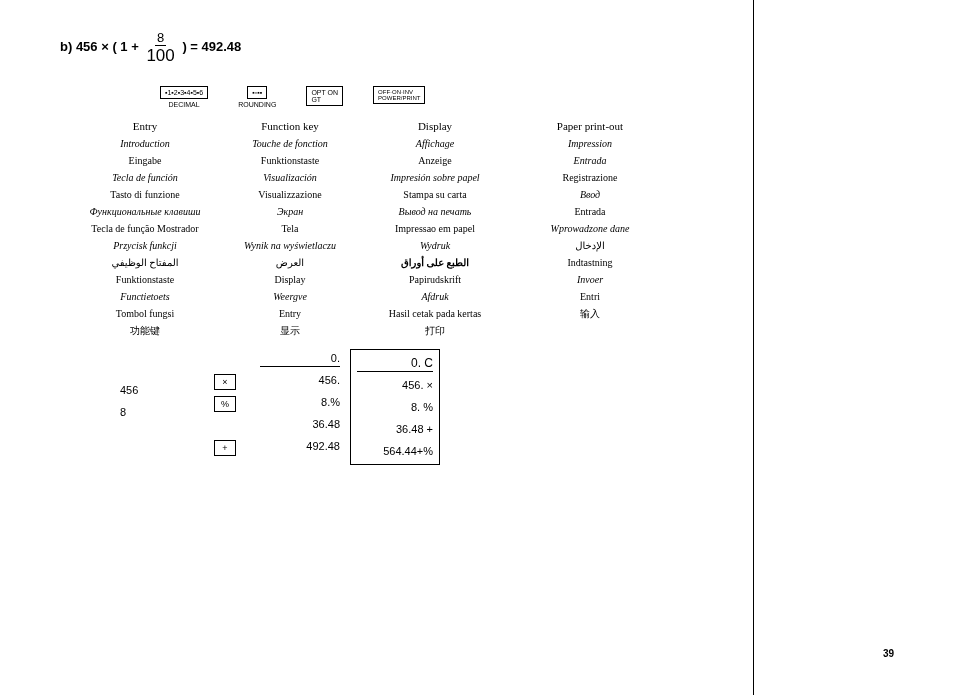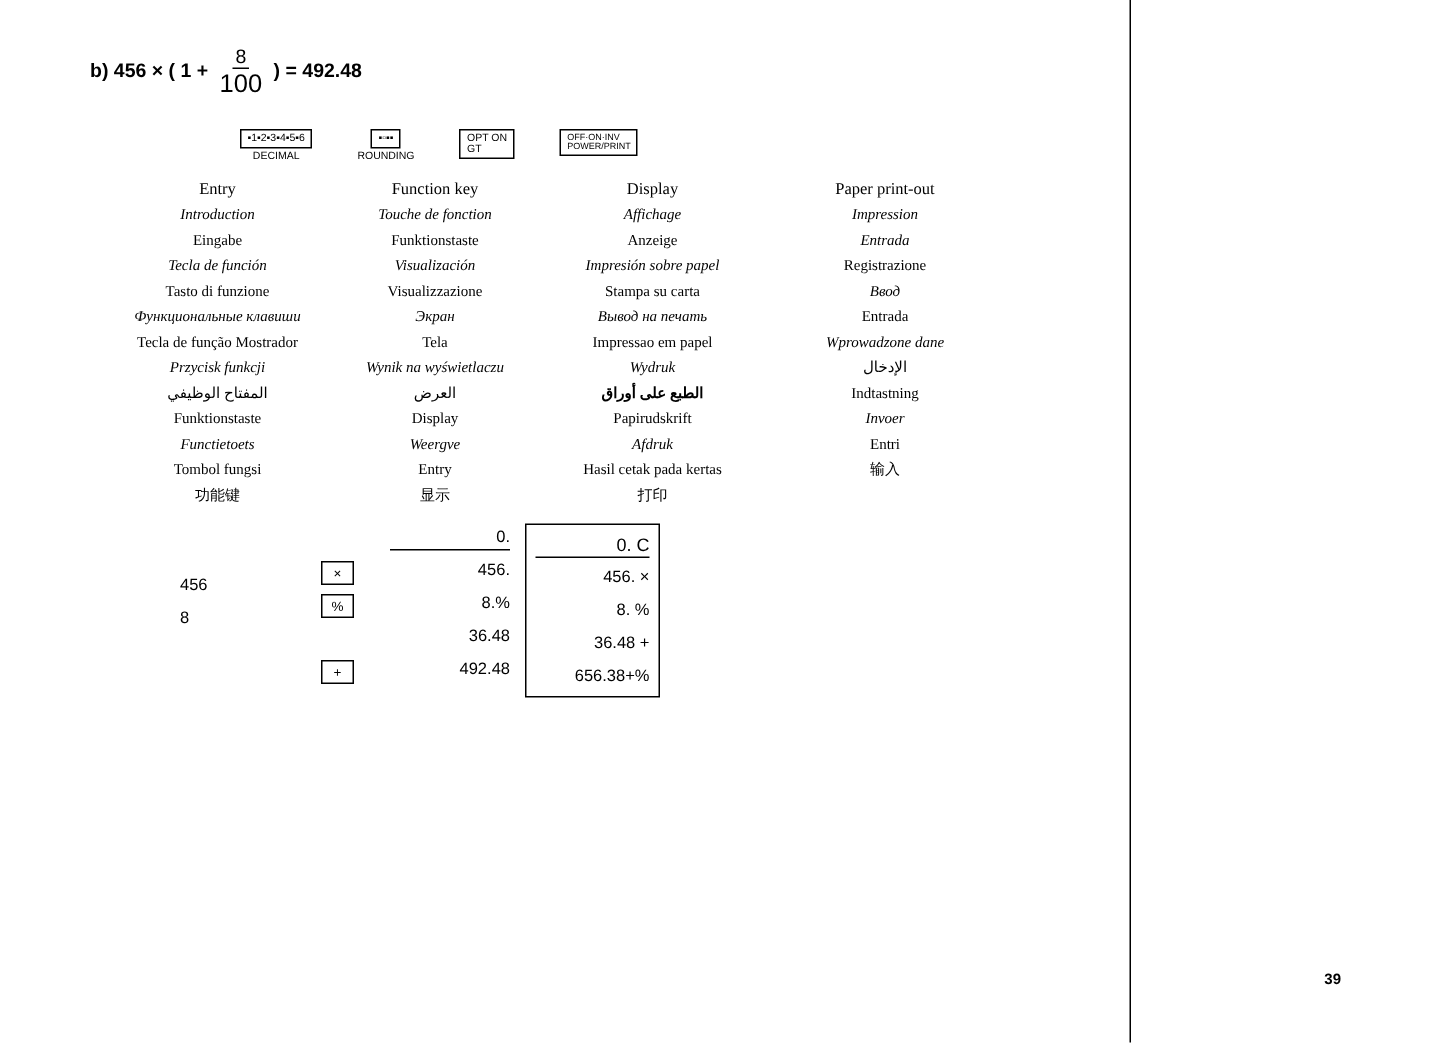--- a/index.html
+++ b/index.html
@@ -337,19 +337,19 @@
       <div class="dv">8.%</div>
       <div class="dv">36.48</div>
       <div class="dv">492.48</div>
     </div>
 
     <div class="col-print">
       <div class="pv-header">0. C</div>
       <div class="pv">456. ×</div>
       <div class="pv">8. %</div>
       <div class="pv">36.48 +</div>
-      <div class="pv">656.38+%</div>
+      <div class="pv">564.44+%</div>
     </div>
   </div>
 
   <div class="page-number">39</div>
 
 </div>
 
 </body></html>

